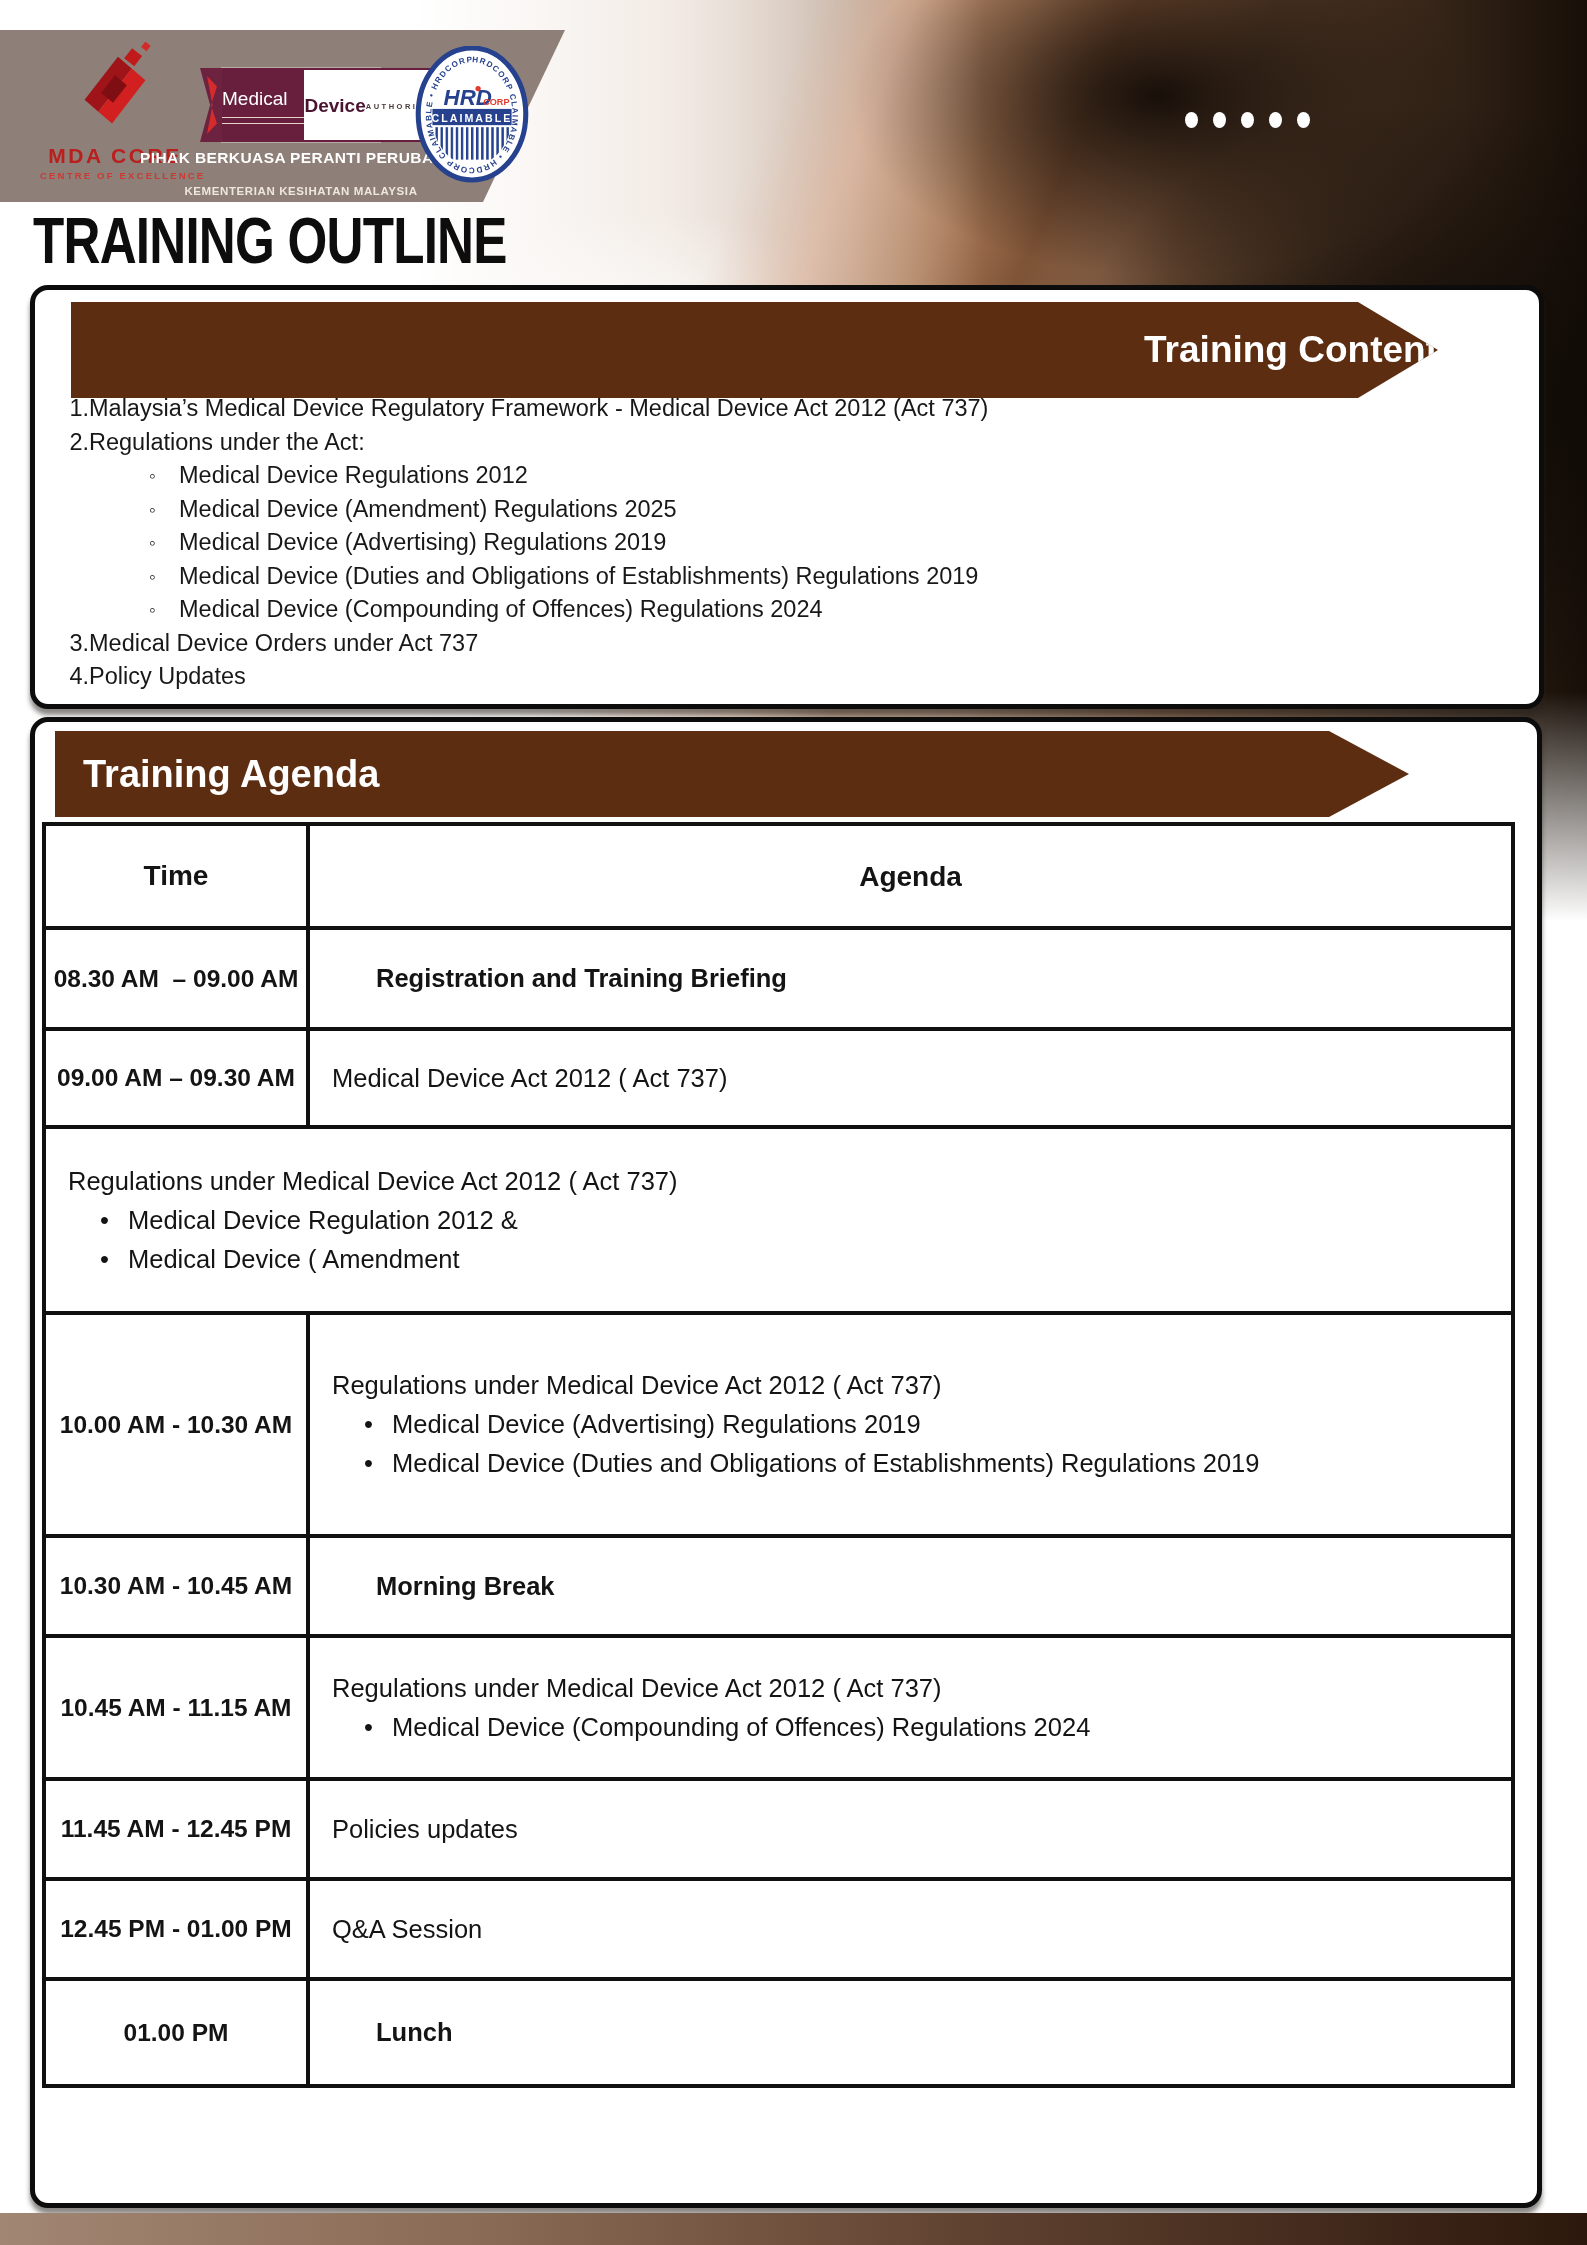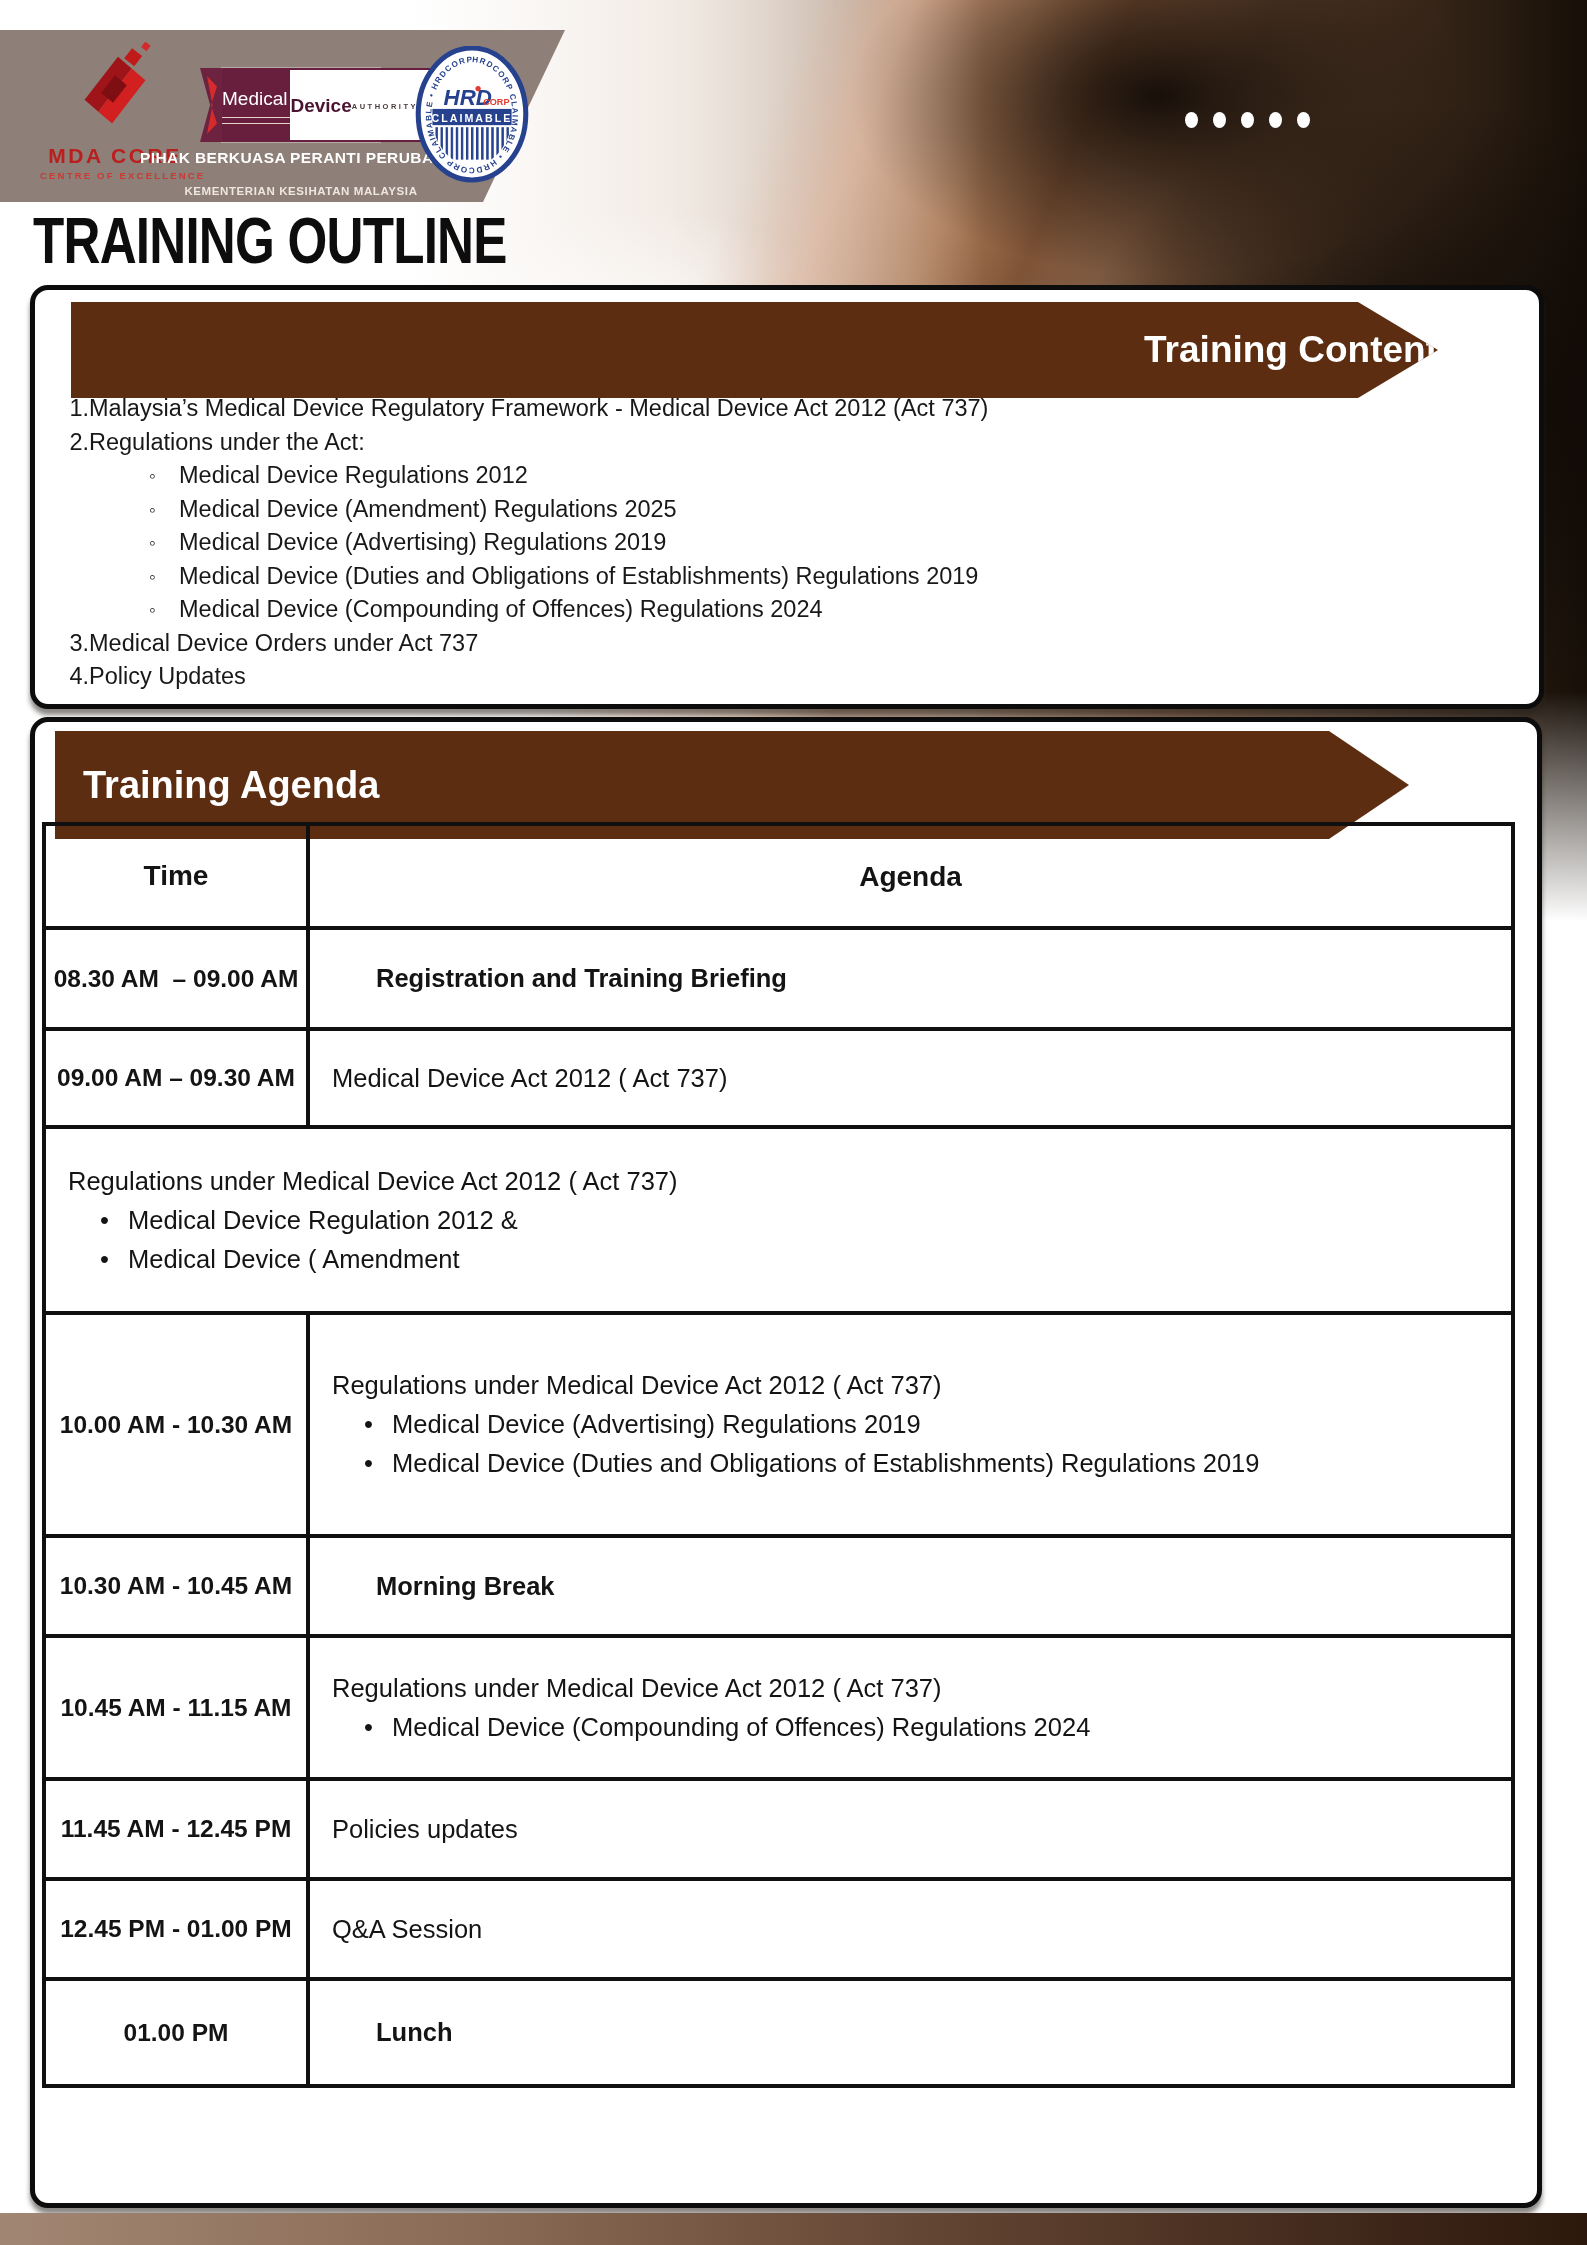--- a/index.html
+++ b/index.html
@@ -33,21 +33,21 @@
 
   
   .md-logo{position:absolute;left:140px;top:68px;width:322px;text-align:center;}
   .md-box{position:relative;width:158px;height:74px;margin:0 auto;display:flex;background:#ffffff;
           box-shadow:0 0 0 1px rgba(255,255,255,.35);}
   .md-flag{position:absolute;left:-22px;top:0;width:24px;height:74px;background:#6d2240;
            clip-path:polygon(0 0,100% 0,100% 100%,0 100%,42% 50%);}
   .md-flag::after{content:"";position:absolute;left:7px;top:8px;width:10px;height:58px;background:#d52b2c;
            clip-path:polygon(0 0,100% 18%,40% 50%,100% 82%,0 100%,55% 50%);}
   .md-left{width:88px;height:74px;background:#671f3d;position:relative;display:flex;align-items:center;justify-content:flex-end;}
-  .md-medical{color:#ffffff;font-size:19px;padding-right:3px;position:relative;top:-6px;}
+  .md-medical{color:#ffffff;font-size:19px;padding-right:17px;position:relative;top:-6px;}
   .md-left::after{content:"";position:absolute;left:0;bottom:18px;width:100%;height:5px;
            border-top:1.5px solid #e7d3c8;border-bottom:1.5px solid #e7d3c8;}
   .md-right{flex:1;height:74px;background:#ffffff;border:2px solid #671f3d;border-left:none;
            box-sizing:border-box;display:flex;align-items:center;justify-content:center;}
   .md-device{color:#4a1430;font-size:19px;font-weight:bold;line-height:20px;margin-top:2px;}
   .md-authority{color:#4b3a3a;font-size:7.5px;font-weight:bold;letter-spacing:2.5px;margin-top:2px;}
   .md-malaysia{color:#c63a2e;font-size:12.5px;font-weight:bold;letter-spacing:1px;margin-top:4px;}
   .md-cap1{margin-top:7px;font-size:15.5px;font-weight:bold;color:#ffffff;letter-spacing:.4px;white-space:nowrap;}
   .md-cap2{margin-top:18px;font-size:11.5px;font-weight:bold;color:#efe6e0;letter-spacing:.6px;white-space:nowrap;}
 
@@ -63,21 +63,21 @@
   .card{position:absolute;background:#ffffff;border:5px solid #0c0c0c;border-radius:18px;
         box-shadow:0 6px 5px rgba(40,35,30,.55);box-sizing:border-box;}
   .card-content{left:30px;top:285px;width:1514px;height:424px;}
   .card-agenda{left:30px;top:717px;width:1512px;height:1491px;}
 
   
   .ribbon{position:absolute;background:#5c2d10;color:#ffffff;font-weight:bold;display:flex;align-items:center;}
   .ribbon .ribbon-label{padding-left:28px;}
   .ribbon-content{left:36px;top:12px;width:1367px;height:96px;font-size:37px;
     clip-path:polygon(0 0,calc(100% - 80px) 0,100% 50%,calc(100% - 80px) 100%,0 100%);justify-content:flex-end;}
-  .ribbon-agenda{left:20px;top:9px;width:1354px;height:108px;font-size:38px;
+  .ribbon-agenda{left:20px;top:9px;width:1354px;height:86px;font-size:38px;
     clip-path:polygon(0 0,calc(100% - 80px) 0,100% 50%,calc(100% - 80px) 100%,0 100%);}
 
   
   .content-list{position:absolute;left:28px;top:102px;right:20px;font-size:23.5px;line-height:33.5px;color:#181818;}
   .content-item{display:flex;}
   .content-item .num{width:26px;text-align:right;flex:0 0 auto;}
   .content-sub{display:flex;padding-left:86px;}
   .content-sub .sub-bullet{width:30px;flex:0 0 auto;font-size:19px;}
 
   

